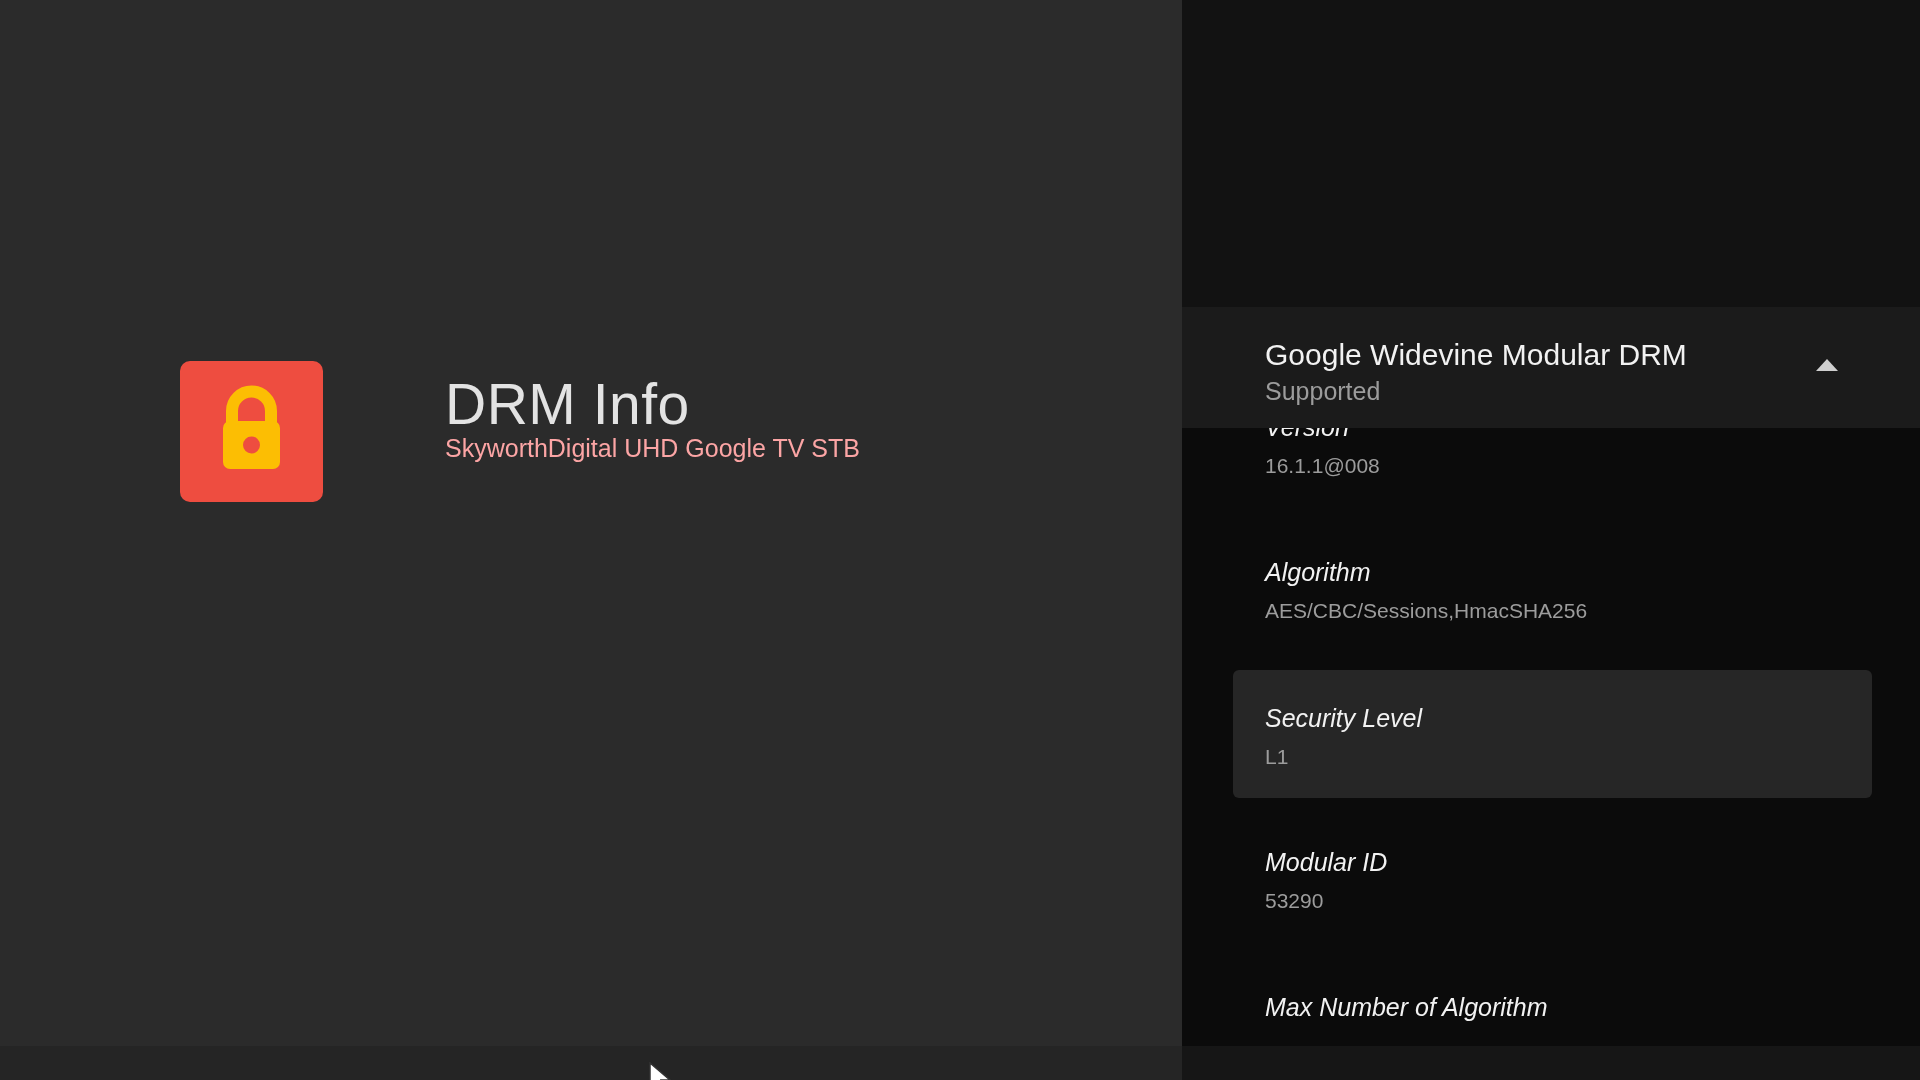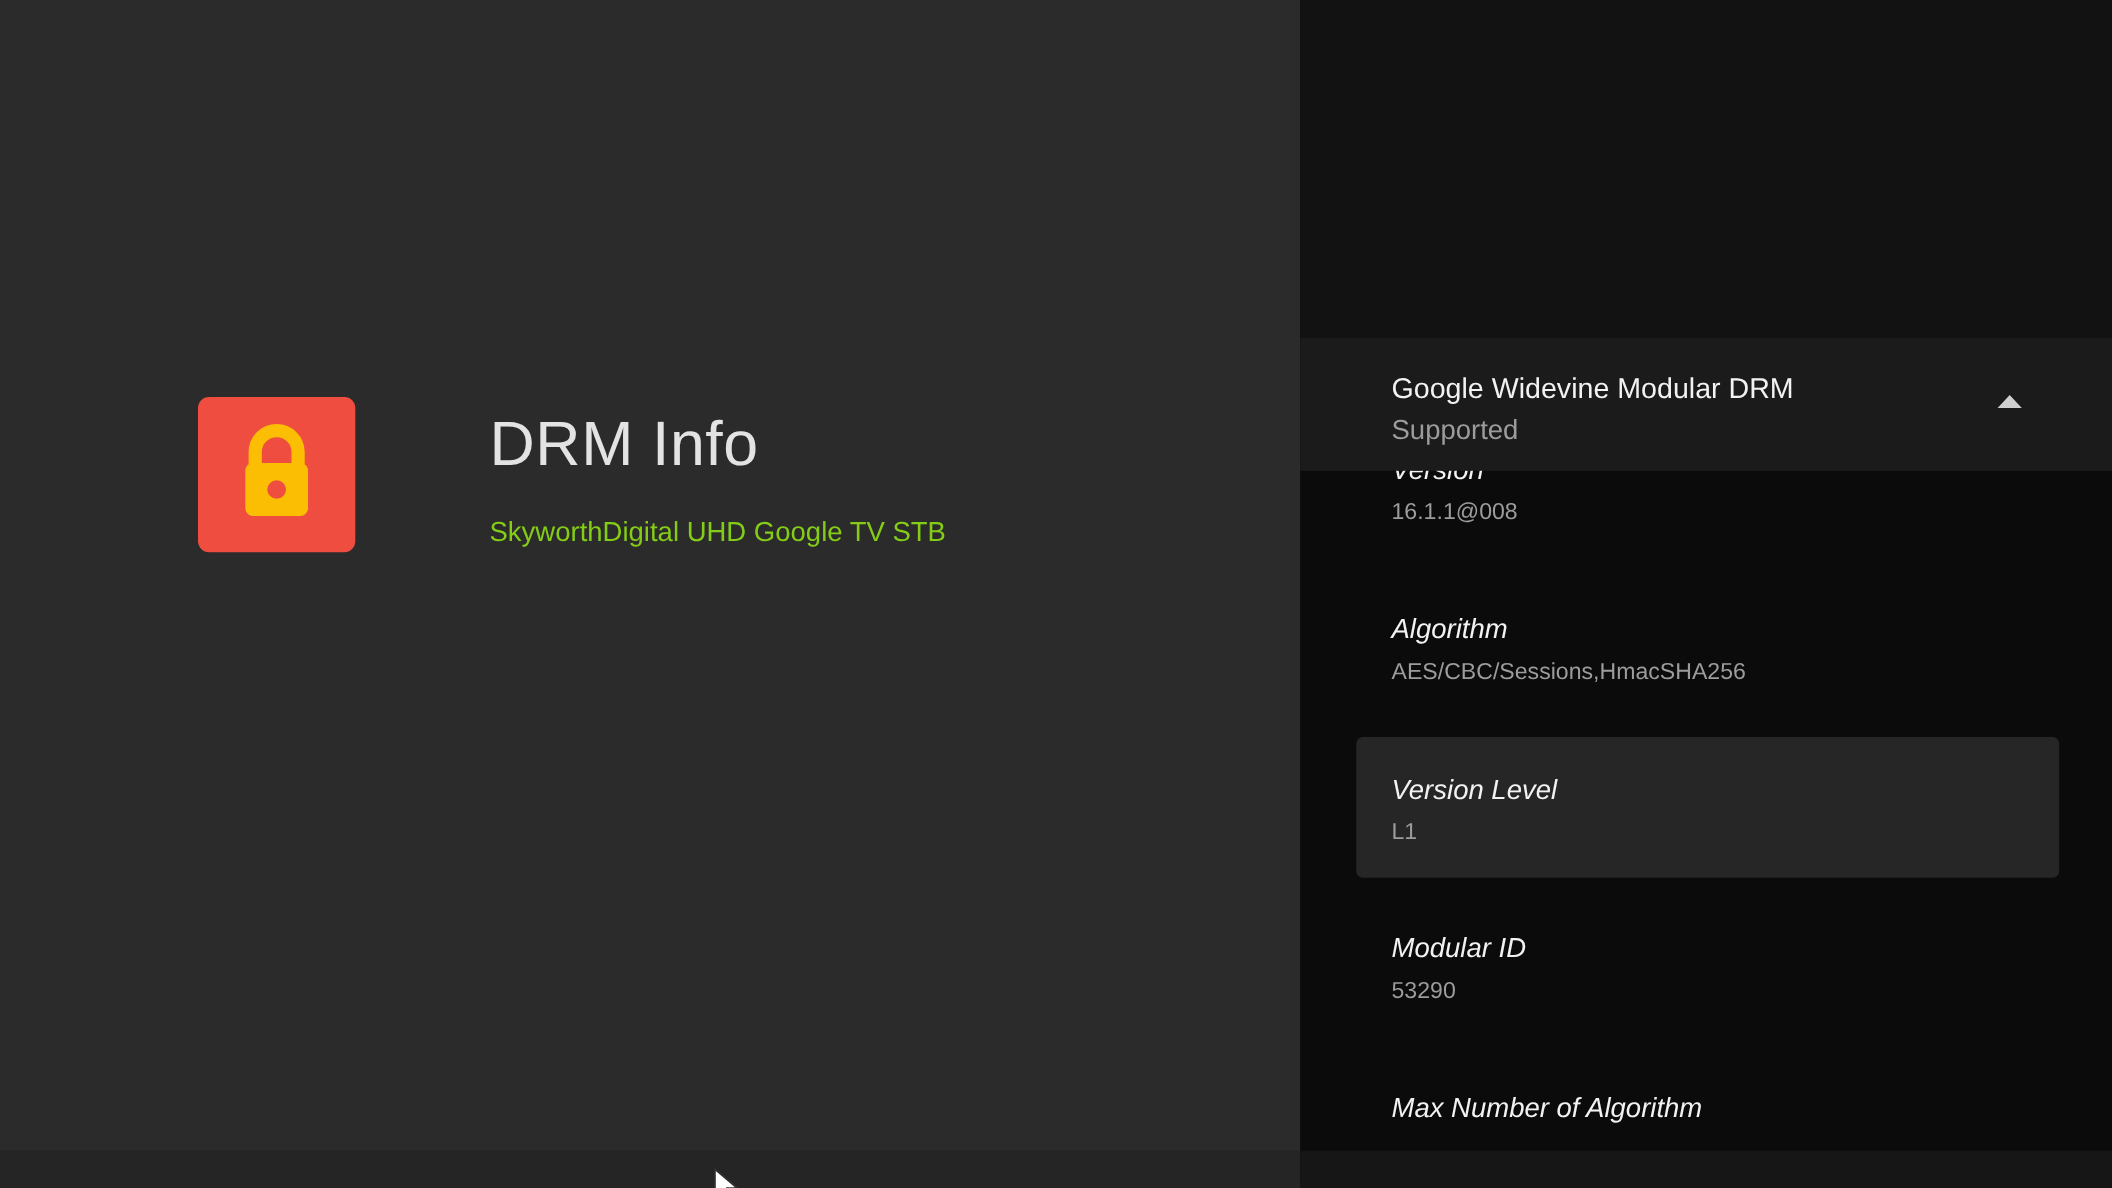--- a/index.html
+++ b/index.html
@@ -29,23 +29,23 @@
     border-radius: 10px;
   }
   .app-icon svg { position: absolute; left: 0; top: 0; }
   .app-title {
     position: absolute; left: 445px; top: 371px;
     font-size: 57px; font-weight: 300;
     color: #e3e3e3;
     letter-spacing: 0.5px;
   }
   .app-subtitle {
-    position: absolute; left: 445px; top: 470px;
+    position: absolute; left: 445px; top: 434px;
     font-size: 25px; font-weight: 400;
-    color: #84cc16;
+    color: #fca5a5;
   }
 
   
   .panel {
     position: absolute; left: 1182px; top: 0;
     width: 738px; height: 1080px;
     background: #0b0b0b;
   }
   .panel-top-region {
     position: absolute; left: 0; top: 0;
@@ -53,21 +53,21 @@
     background: #121212;
   }
   .panel-header {
     position: absolute; left: 0; top: 307px;
     width: 738px; height: 121px;
     background: #1b1b1b;
     z-index: 3;
   }
   .panel-header .hdr-title {
     position: absolute; left: 83px; top: 31px;
-    font-size: 26px; font-weight: 500;
+    font-size: 30px; font-weight: 500;
     color: #f2f2f2;
     white-space: nowrap;
   }
   .panel-header .hdr-status {
     position: absolute; left: 83px; top: 70px;
     font-size: 25px; font-weight: 400;
     color: #9c9c9c;
   }
   .caret-up {
     position: absolute; right: 82px; top: 52px;
@@ -161,21 +161,21 @@
     <div class="item-label">Version</div>
     <div class="item-value">16.1.1@008</div>
   </div>
 
   <div class="drm-item item-algorithm">
     <div class="item-label">Algorithm</div>
     <div class="item-value">AES/CBC/Sessions,HmacSHA256</div>
   </div>
 
   <div class="drm-item item-security">
-    <div class="item-label">Version Level</div>
+    <div class="item-label">Security Level</div>
     <div class="item-value">L1</div>
   </div>
 
   <div class="drm-item item-systemid">
     <div class="item-label">Modular ID</div>
     <div class="item-value">53290</div>
   </div>
 
   <div class="drm-item item-sessions">
     <div class="item-label">Max Number of Algorithm</div>

